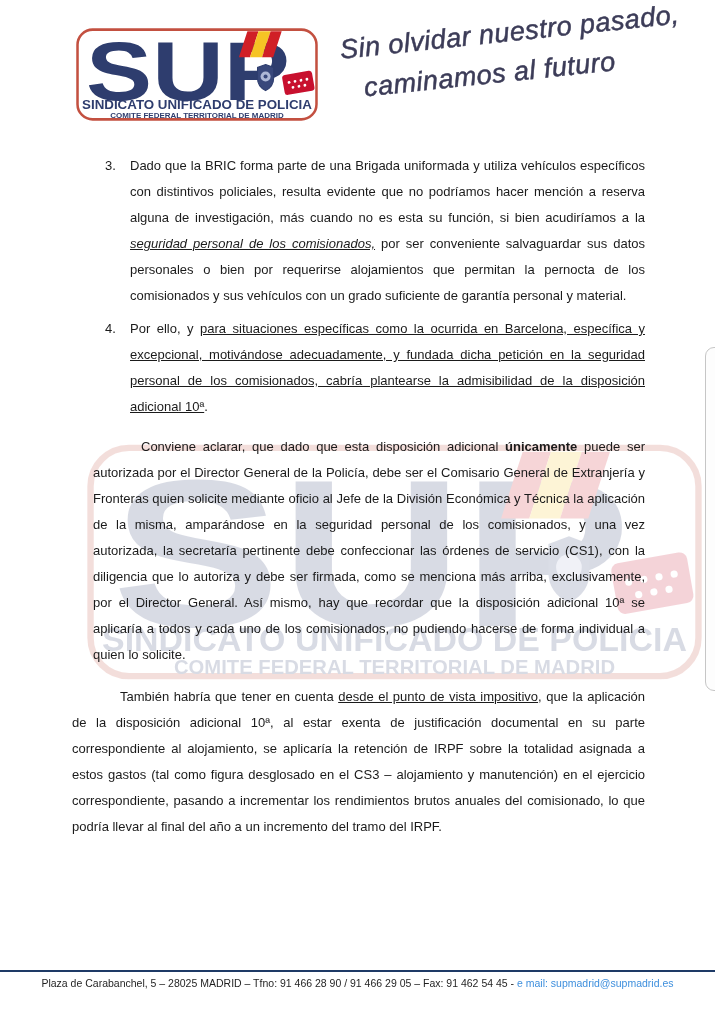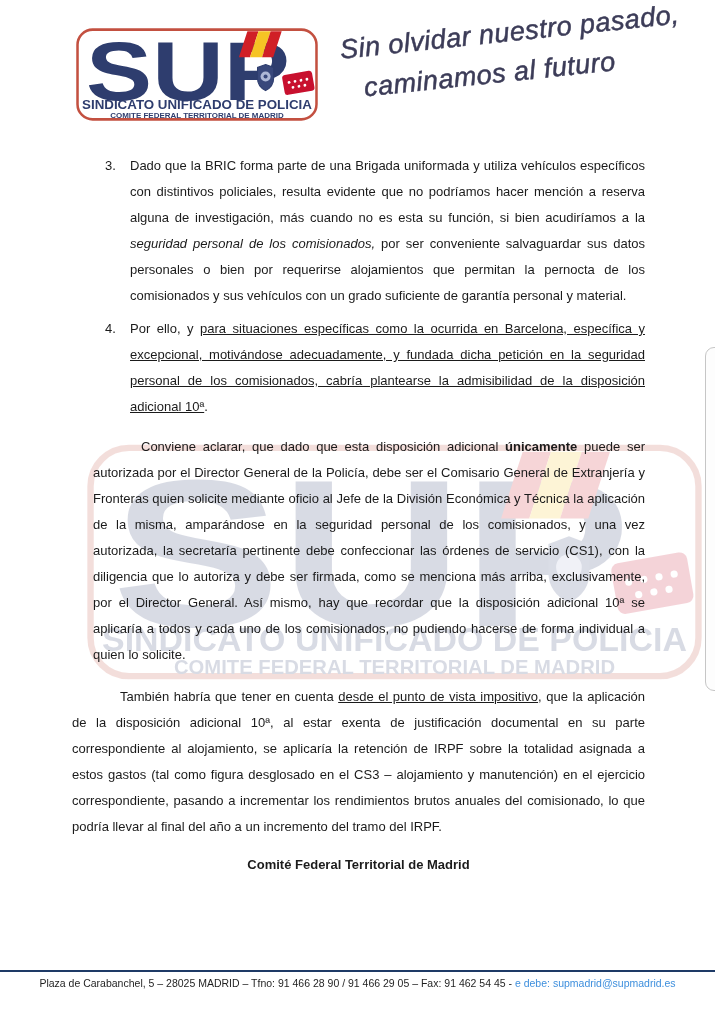--- a/index.html
+++ b/index.html
@@ -25,21 +25,21 @@
   .li-4{margin-bottom:14px;}
   .num{flex:none;width:25px;}
   .item-text{display:block;width:515px;text-align:justify;}
   .para{text-align:justify;text-indent:48px;margin:0;}
   .para-a{margin-left:21px;width:552px;margin-bottom:16px;margin-top:0;}
   .para-b{width:573px;margin-bottom:12px;margin-top:16px;}
   .closing{text-align:center;font-weight:bold;margin-top:8px;}
   .run-normal{}
   .run-bold{font-weight:bold;}
   .run-bold-underline{font-weight:normal;text-decoration:underline;}
-  .run-italic-underline{font-style:italic;}
+  .run-italic-underline{font-style:italic;text-decoration:underline;}
   
   .edge-artifact{
     position:absolute;left:705px;top:347px;width:24px;height:342px;z-index:3;
     border:1px solid #c6c6c6;border-radius:9px 0 0 9px;background:#fdfdfd;
   }
   
   .footer-rule{position:absolute;left:0;right:0;top:970px;border-top:2px solid #1e3a66;z-index:2;}
   .footer-text{
     position:absolute;left:0;top:977px;width:715px;text-align:center;
     font-size:10.5px;color:#1f1f1f;z-index:2;
@@ -122,23 +122,22 @@
 
     <div class="list-item li-4">
       <span class="num">4.</span>
       <span class="item-text"><span class="run-normal">Por ello, y </span><span class="run-bold-underline">para situaciones específicas como la ocurrida en Barcelona, específica y excepcional, motivándose adecuadamente, y fundada dicha petición en la seguridad personal de los comisionados, cabría plantearse la admisibilidad de la disposición adicional 10ª</span><span class="run-normal">.</span></span>
     </div>
 
     <p class="para para-a"><span class="run-normal">Conviene aclarar, que dado que esta disposición adicional </span><span class="run-bold">únicamente</span><span class="run-normal"> puede ser autorizada por el Director General de la Policía, debe ser el Comisario General de Extranjería y Fronteras quien solicite mediante oficio al Jefe de la División Económica y Técnica la aplicación de la misma, amparándose en la seguridad personal de los comisionados, y una vez autorizada, la secretaría pertinente debe confeccionar las órdenes de servicio (CS1), con la diligencia que lo autoriza y debe ser firmada, como se menciona más arriba, exclusivamente, por el Director General. Así mismo, hay que recordar que la disposición adicional 10ª se aplicaría a todos y cada uno de los comisionados, no pudiendo hacerse de forma individual a quien lo solicite.</span></p>
 
     <p class="para para-b"><span class="run-normal">También habría que tener en cuenta </span><span class="run-bold-underline">desde el punto de vista impositivo</span><span class="run-normal">, que la aplicación de la disposición adicional 10ª, al estar exenta de justificación documental en su parte correspondiente al alojamiento, se aplicaría la retención de IRPF sobre la totalidad asignada a estos gastos (tal como figura desglosado en el CS3 – alojamiento y manutención) en el ejercicio correspondiente, pasando a incrementar los rendimientos brutos anuales del comisionado, lo que podría llevar al final del año a un incremento del tramo del IRPF.</span></p>
 
-    <p class="closing">Comité Federal Territorial de Madrid</p>
   </div>
 
   <div class="edge-artifact"></div>
 
   <div class="footer-rule"></div>
   <div class="footer-text">
-    <span>Plaza de Carabanchel, 5 – 28025 MADRID – Tfno: 91 466 28 90 / 91 466 29 05 – Fax: 91 462 54 45 - </span><a href="#" class="footer-email">e debe: supmadrid@supmadrid.es</a>
+    <span>Plaza de Carabanchel, 5 – 28025 MADRID – Tfno: 91 466 28 90 / 91 466 29 05 – Fax: 91 462 54 45 - </span><a href="#" class="footer-email">e mail: supmadrid@supmadrid.es</a>
   </div>
 
 </div>
 
 </body></html>

